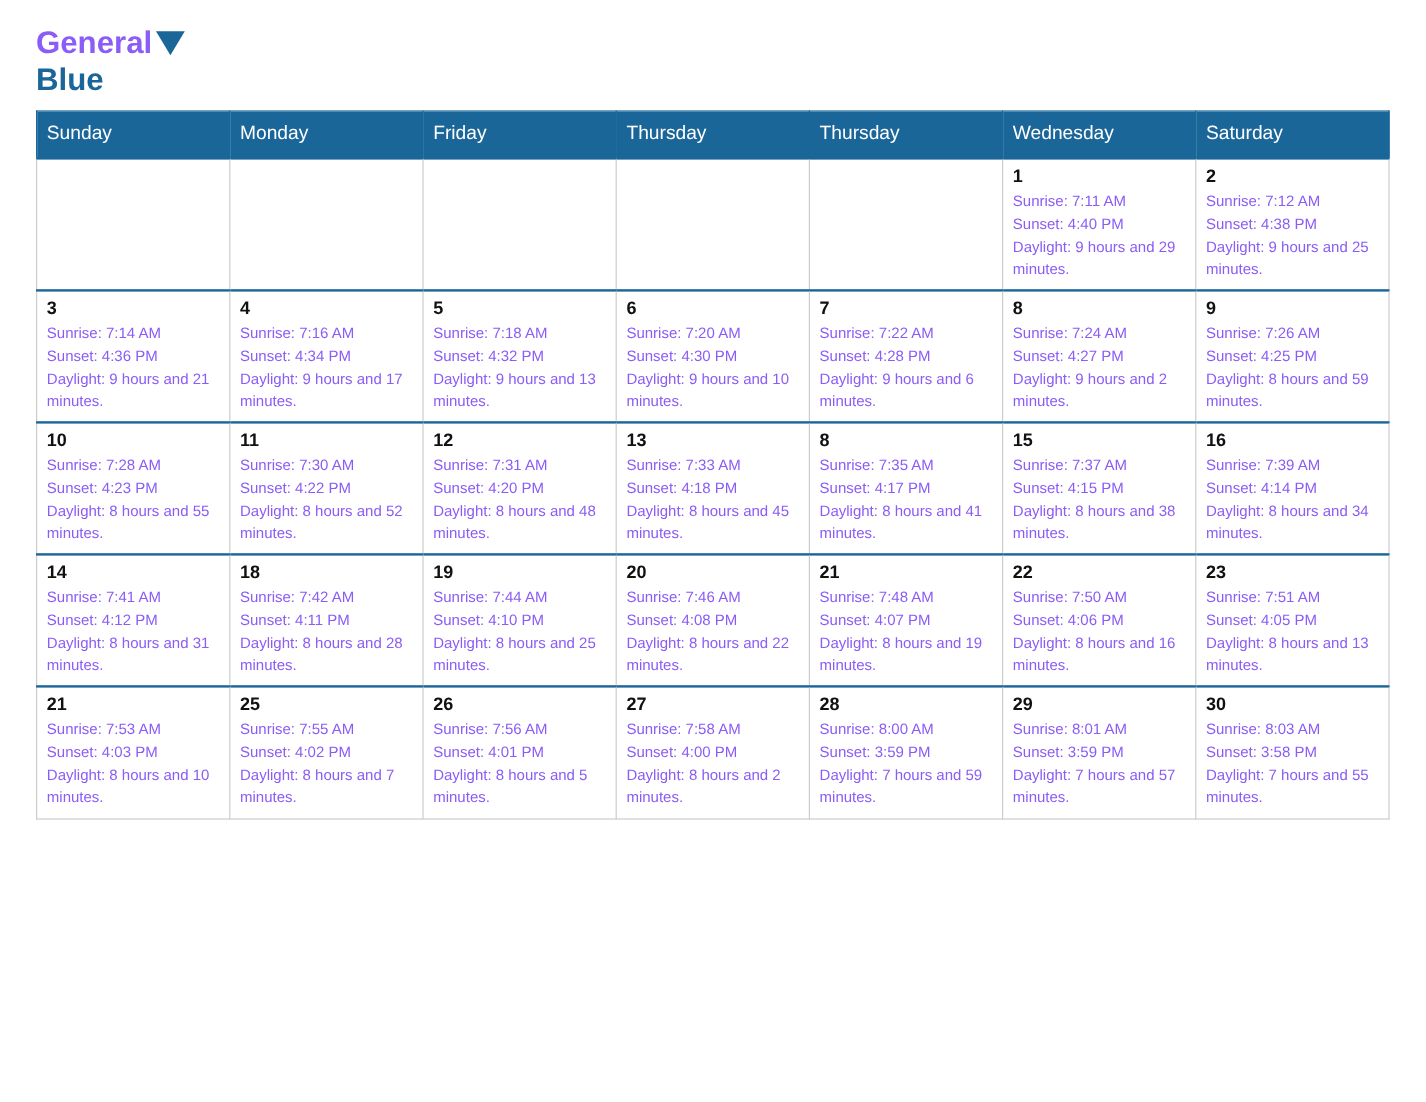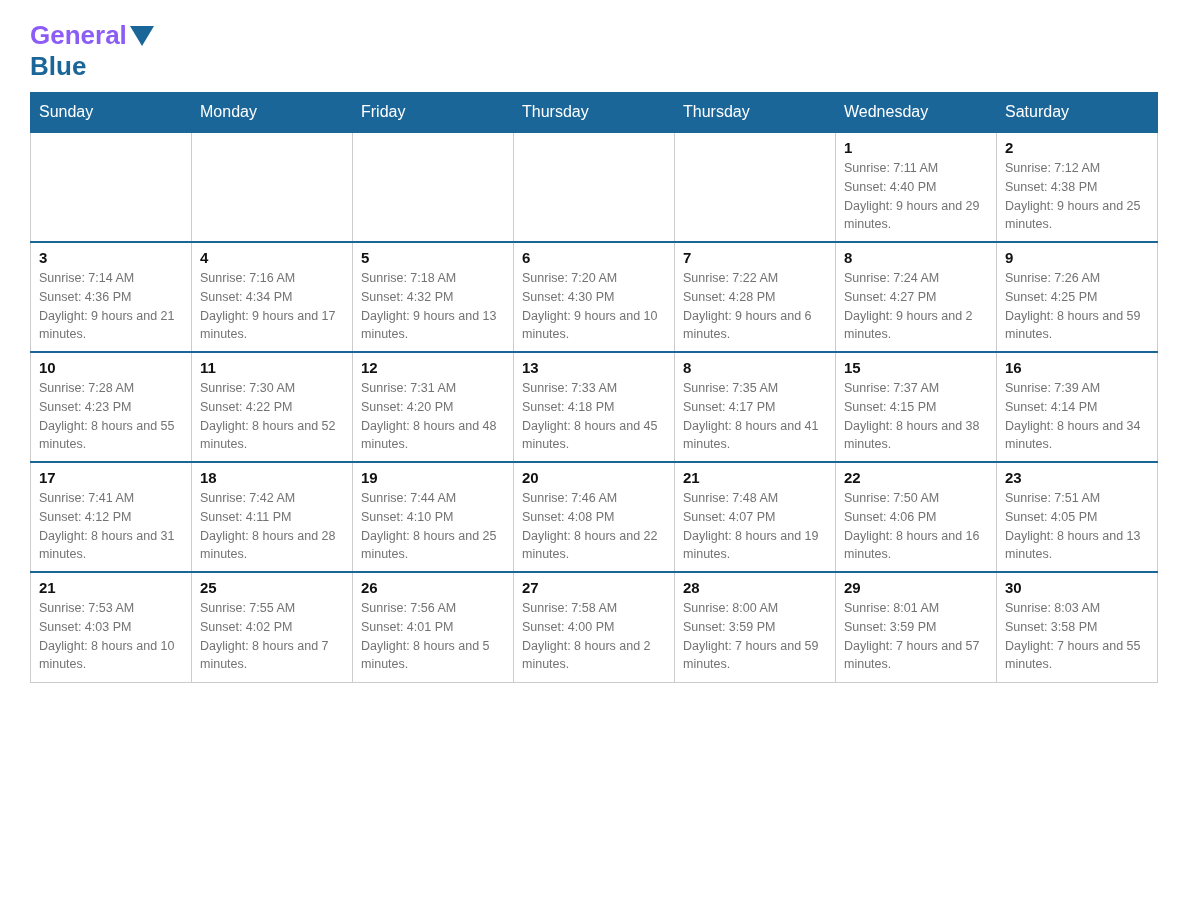--- a/index.html
+++ b/index.html
@@ -87,21 +87,21 @@
       height: 110px;
     }
     .day-number {
       font-size: 15px;
       font-weight: bold;
       margin-bottom: 3px;
       color: #111;
     }
     .day-info {
       font-size: 12.5px;
-      color: #737373;
+      color: #8b5cf6;
       line-height: 1.5;
     }
     .empty-cell {
       background: #f9f9f9;
     }
     .header-row th {
       border: 1px solid #1a6699;
     }
   </style>
 </head>
@@ -202,21 +202,21 @@
           <div class="day-number">15</div>
           <div class="day-info">Sunrise: 7:37 AM<br>Sunset: 4:15 PM<br>Daylight: 8 hours and 38 minutes.</div>
         </td>
         <td>
           <div class="day-number">16</div>
           <div class="day-info">Sunrise: 7:39 AM<br>Sunset: 4:14 PM<br>Daylight: 8 hours and 34 minutes.</div>
         </td>
       </tr>
       <tr class="week-row">
         <td>
-          <div class="day-number">17</div>
+          <div class="day-number">14</div>
           <div class="day-info">Sunrise: 7:41 AM<br>Sunset: 4:12 PM<br>Daylight: 8 hours and 31 minutes.</div>
         </td>
         <td>
           <div class="day-number">18</div>
           <div class="day-info">Sunrise: 7:42 AM<br>Sunset: 4:11 PM<br>Daylight: 8 hours and 28 minutes.</div>
         </td>
         <td>
           <div class="day-number">19</div>
           <div class="day-info">Sunrise: 7:44 AM<br>Sunset: 4:10 PM<br>Daylight: 8 hours and 25 minutes.</div>
         </td>

